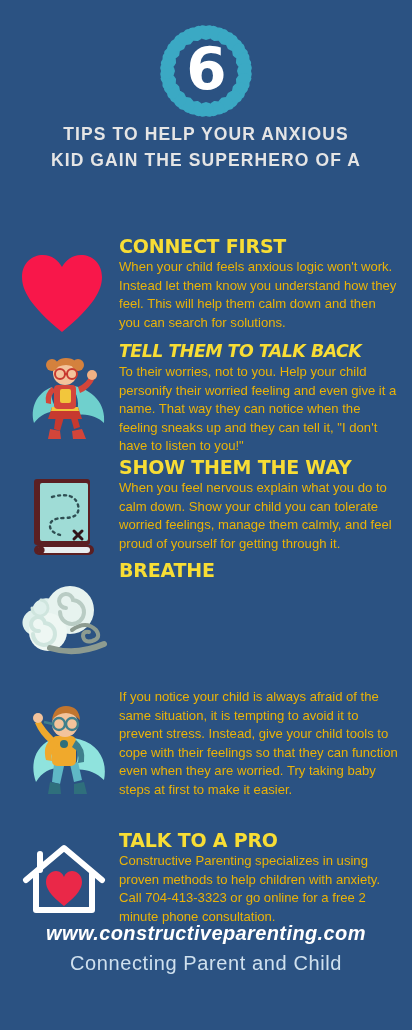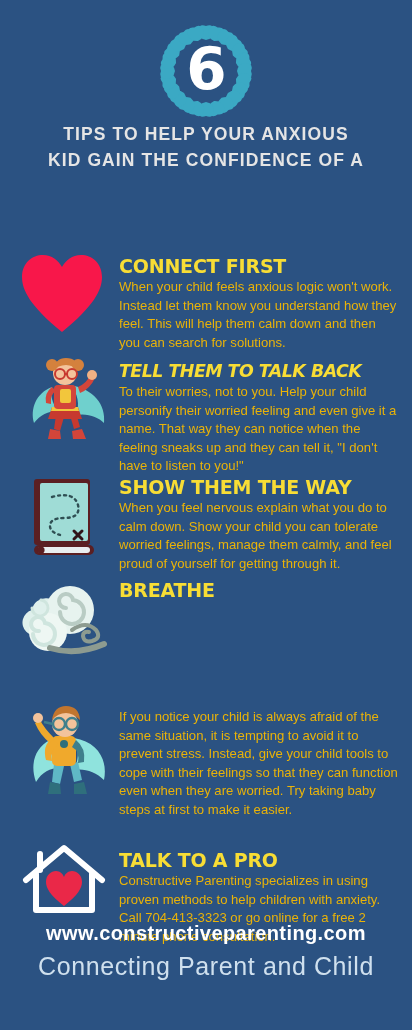--- a/index.html
+++ b/index.html
@@ -58,42 +58,43 @@
   .rays.left .r-up{left:14px;transform:rotate(-42deg);}
   .rays.left .r-dn{left:14px;transform:rotate(42deg);}
   .rays.right .r-mid{right:8px;}
   .rays.right .r-up{right:14px;transform:rotate(42deg);}
   .rays.right .r-dn{right:14px;transform:rotate(-42deg);}
 
   
   .tip{position:absolute;left:0;width:412px;}
   .tip-icon{position:absolute;left:12px;top:0;width:100px;height:100px;}
   .tip-icon svg{display:block;}
-  .tip-body{position:absolute;left:119px;width:281px;margin-top:20px;}
+  .tip-body{position:absolute;left:119px;width:281px;}
   .tip-head{
     color:#f8dd35;font-weight:bold;
     font-family:"DejaVu Sans", sans-serif;
     font-size:19px;letter-spacing:-0.2px;line-height:21px;
     margin:0 0 1px 0;white-space:nowrap;
   }
   .tip-head.small{font-size:17.4px;letter-spacing:-0.5px;font-style:italic;}
   .tip-text{
     color:#eab308;font-size:13.1px;line-height:18.6px;
     font-family:"Liberation Sans", sans-serif;margin:0;
   }
 
   
   .site{
     position:absolute;left:0;top:922px;width:412px;text-align:center;
     color:#ffffff;font-size:20px;font-weight:bold;letter-spacing:0.4px;
     font-family:"Liberation Sans", sans-serif;
+    font-style:italic;
   }
   .tagline{
     position:absolute;left:0;top:952px;width:412px;text-align:center;
-    color:#cfe0ee;font-size:25px;letter-spacing:0.6px;
+    color:#cfe0ee;font-size:20px;letter-spacing:0.6px;
     font-family:"Liberation Sans", sans-serif;
   }
 </style>
 </head>
 <body>
 
 <div class="page">
 
   <div class="badge-wrap">
     <div class="badge">
@@ -173,21 +174,21 @@
                 <path d="M0,-45 q7,-3 8,5 q1,7 -8,9 q-9,-2 -8,-9 q1,-8 8,-5z"></path>
               </g>
           </g>
         </g>
       </svg>
       <div class="badge-num">6</div>
     </div>
   </div>
 
   <div class="title-line l1">TIPS TO HELP YOUR ANXIOUS</div>
-  <div class="title-line l2">KID GAIN THE CONFIDENCE OF A</div>
+  <div class="title-line l2">KID GAIN THE SUPERHERO OF A</div>
 
 
   <div class="tip" style="top:236px;">
     <div class="tip-icon" style="top:12px;">
       <svg width="100" height="88" viewBox="0 0 100 88">
         <path d="M50 84 C18 58 10 42 10 29 C10 15 20 7 31 7 C40 7 46 12 50 19 C54 12 60 7 69 7 C80 7 90 15 90 29 C90 42 82 58 50 84z" fill="#f8174a"></path>
       </svg>
     </div>
     <div class="tip-body">
       <div class="tip-head">CONNECT FIRST</div>

